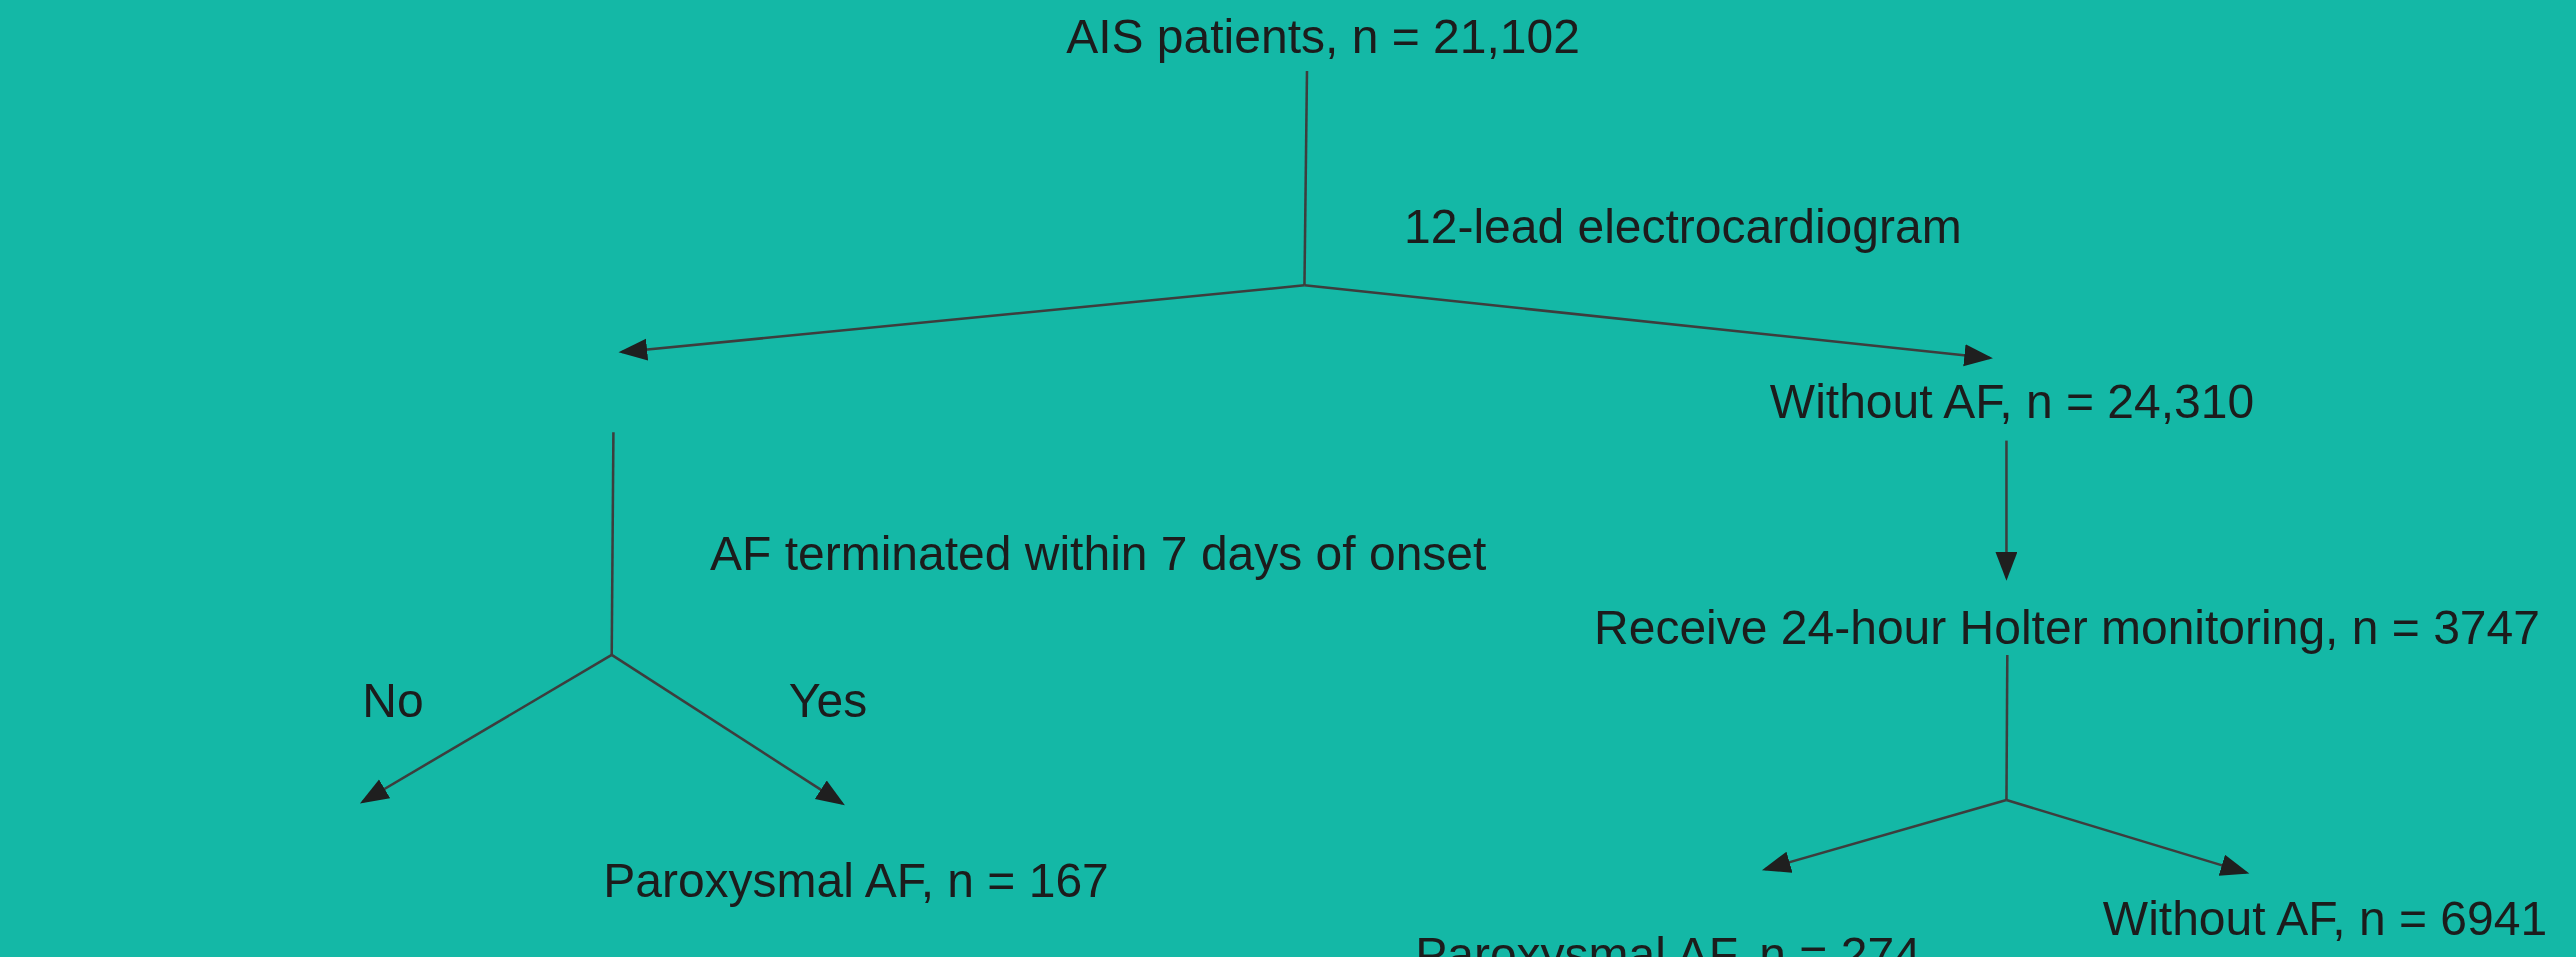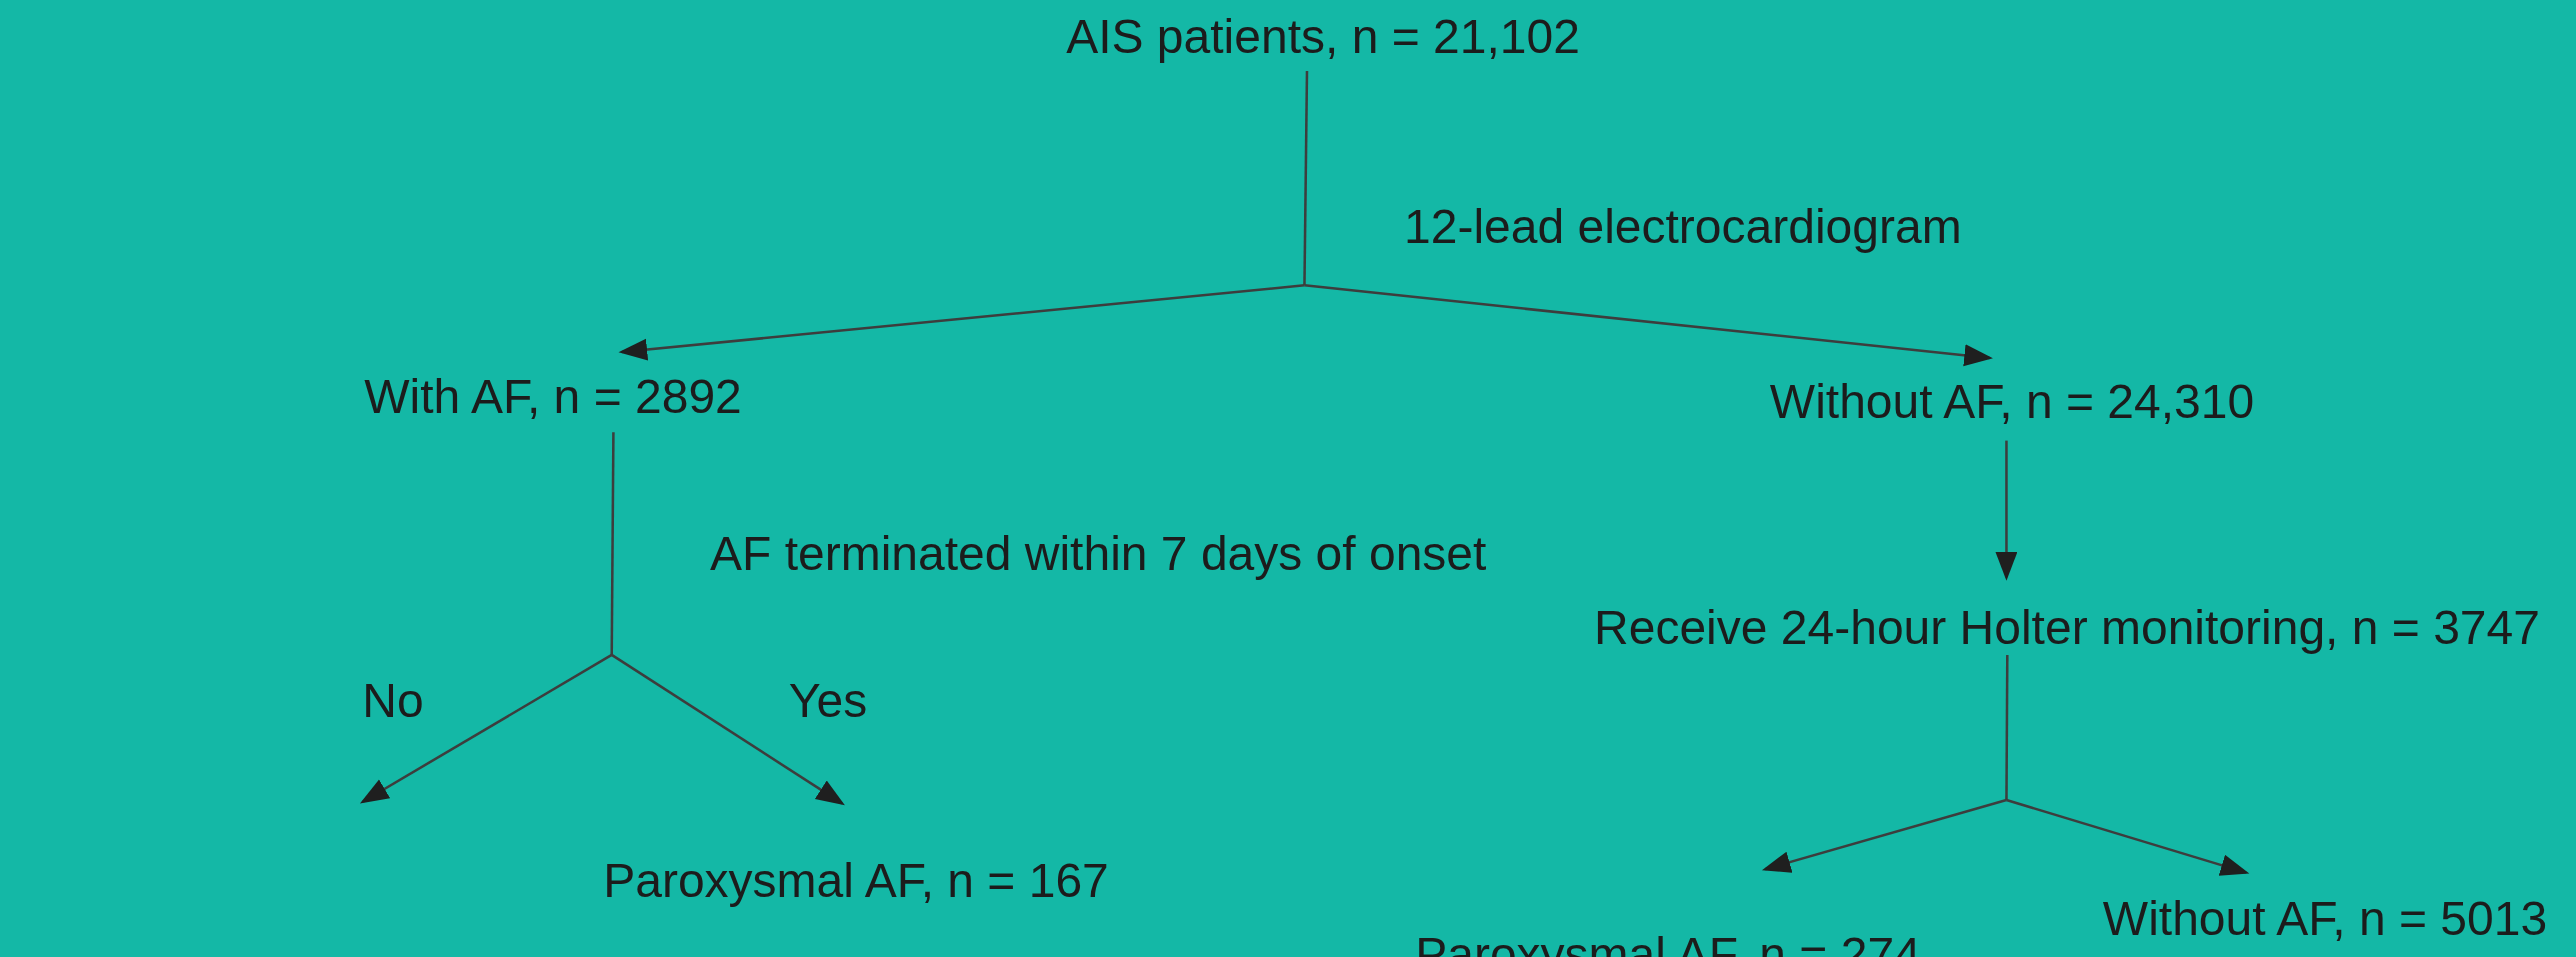--- a/index.html
+++ b/index.html
@@ -61,33 +61,32 @@
 
     <line x1="2379" y1="776" x2="2378" y2="948"></line>
     <line x1="2378" y1="948" x2="2092" y2="1030" marker-end="url(#arrow)"></line>
     <line x1="2378" y1="948" x2="2662" y2="1034" marker-end="url(#arrow)"></line>
   </svg>
 
   <div class="node center-anchor" style="left:1323px; top:37px;">AIS patients, n = 21,102</div>
 
   <div class="node left-anchor" style="left:1404px; top:181px;margin-top:46px;">12-lead electrocardiogram</div>
 
-  <div class="node center-anchor" style="left:553px; top:397px;">With AF, n = 2892</div>
 
   <div class="node center-anchor" style="left:2012px; top:402px;">Without AF, n = 24,310</div>
 
   <div class="node left-anchor" style="left:710px; top:554px;">AF terminated within 7 days of onset</div>
 
   <div class="node center-anchor" style="left:393px; top:701px;">No</div>
 
   <div class="node center-anchor" style="left:828px; top:701px;text-align:center;">Yes</div>
 
 
   <div class="node center-anchor" style="left:856px; top:845px;margin-top:36px;">Paroxysmal AF, n = 167</div>
 
   <div class="node center-anchor" style="left:2067px; top:628px;">Receive 24-hour Holter monitoring, n = 3747</div>
 
   <div class="node center-anchor" style="left:1668px; top:955px;">Paroxysmal AF, n = 274</div>
 
-  <div class="node center-anchor" style="left:2325px; top:919px;">Without AF, n = 5013</div>
+  <div class="node center-anchor" style="left:2325px; top:919px;">Without AF, n = 6941</div>
 
 </div>
 
 
 </body></html>

